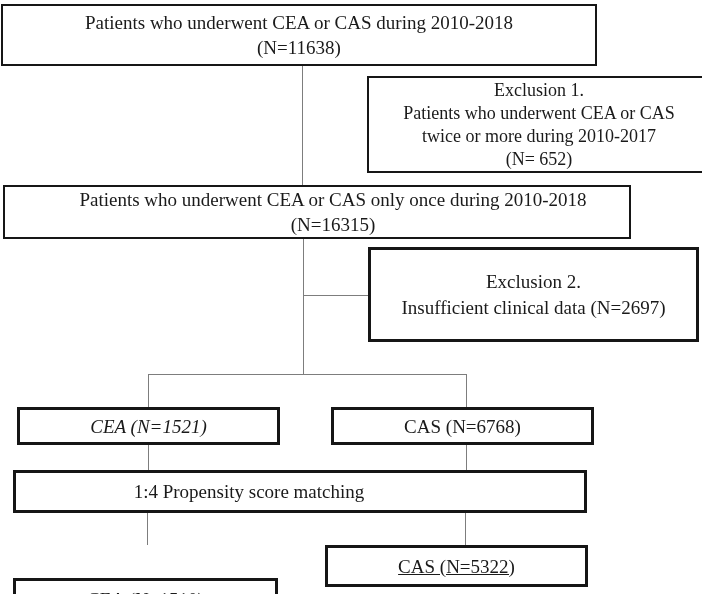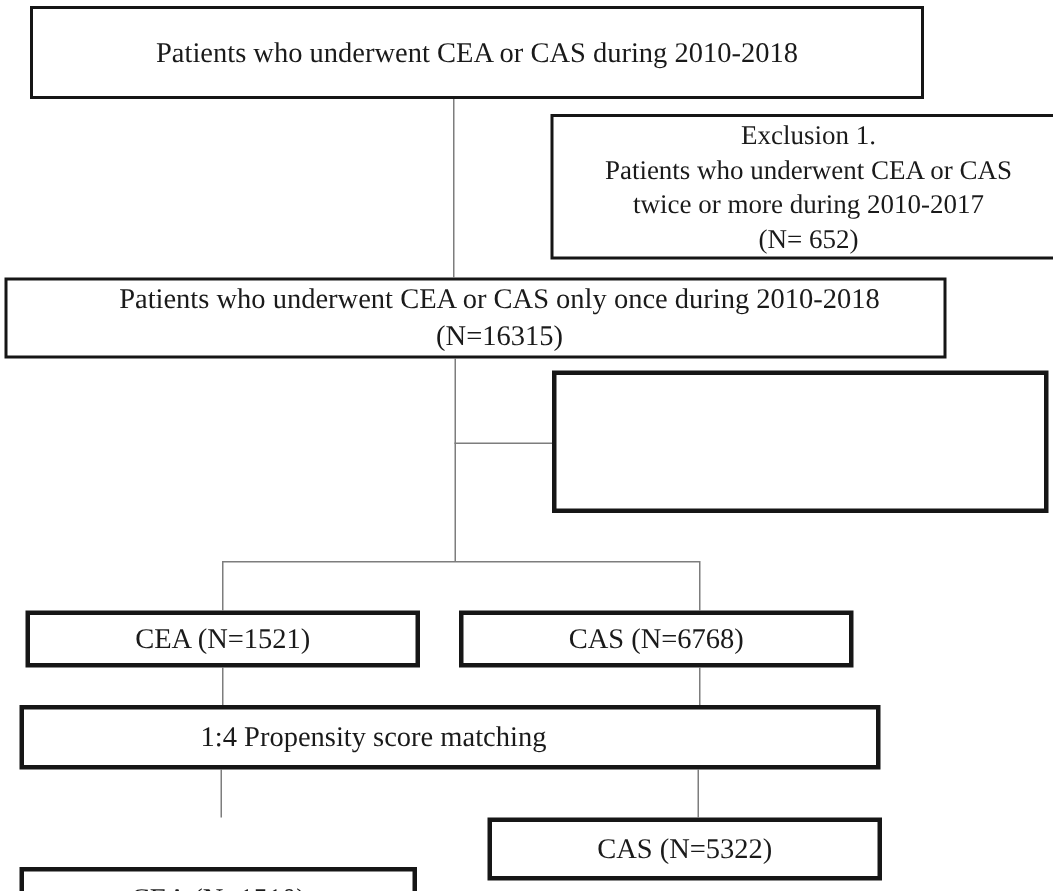--- a/index.html
+++ b/index.html
@@ -53,54 +53,57 @@
   <div class="line vline" style="left:303px; top:239px; height:135px;"></div>
   <div class="line hline" style="left:303px; top:295px; width:65px;"></div>
   <div class="line hline" style="left:148px; top:374px; width:318px;"></div>
   <div class="line vline" style="left:148px; top:374px; height:33px;"></div>
   <div class="line vline" style="left:466px; top:374px; height:33px;"></div>
   <div class="line vline" style="left:148px; top:445px; height:25px;"></div>
   <div class="line vline" style="left:466px; top:445px; height:25px;"></div>
   <div class="line vline" style="left:147px; top:513px; height:32px;"></div>
   <div class="line vline" style="left:465px; top:513px; height:32px;"></div>
 
-  <div class="box" style="left:20px; top:4px; width:596px; height:62px;">
+  <div class="box" style="left:1px; top:4px; width:596px; height:62px;">
     <span>Patients who underwent CEA or CAS during 2010-2018</span>
+    <span>(N=11638)</span>
   </div>
 
   <div class="box" style="left:367px; top:76px; width:344px; height:97px; font-size:18px; line-height:23px;">
     <span>Exclusion 1.</span>
     <span>Patients who underwent CEA or CAS</span>
     <span>twice or more during 2010-2017</span>
     <span>(N= 652)</span>
   </div>
 
   <div class="box" style="left:3px; top:185px; width:628px; height:54px;padding-left:32px;">
     <span>Patients who underwent CEA or CAS only once during 2010-2018</span>
     <span>(N=16315)</span>
   </div>
 
   <div class="box thick" style="left:368px; top:247px; width:331px; height:95px; line-height:26px;">
+    <span>Exclusion 2.</span>
+    <span>Insufficient clinical data (N=2697)</span>
   </div>
 
-  <div class="box thick" style="left:17px; top:407px; width:263px; height:38px;">
+  <div class="box thick" style="left:17px; top:407px; width:263px; height:38px;font-style:italic;">
     <span>CEA (N=1521)</span>
   </div>
 
-  <div class="box thick" style="left:306px; top:407px; width:263px; height:38px;">
+  <div class="box thick" style="left:331px; top:407px; width:263px; height:38px;">
     <span>CAS (N=6768)</span>
   </div>
 
   <div class="box thick" style="left:13px; top:470px; width:574px; height:43px;">
     <div class="psm-label-wrap">
       <span>1:4 Propensity score matching</span>
     </div>
   </div>
 
   <div class="box thick" style="left:13px; top:545px; width:265px; height:42px;margin-top:33px;">
     <span>CEA (N=1510)</span>
   </div>
 
-  <div class="box thick" style="left:325px; top:545px; width:263px; height:42px;">
+  <div class="box thick" style="left:325px; top:545px; width:263px; height:42px;text-decoration:underline;">
     <span>CAS (N=5322)</span>
   </div>
 
 </div>
 
 </body></html>

